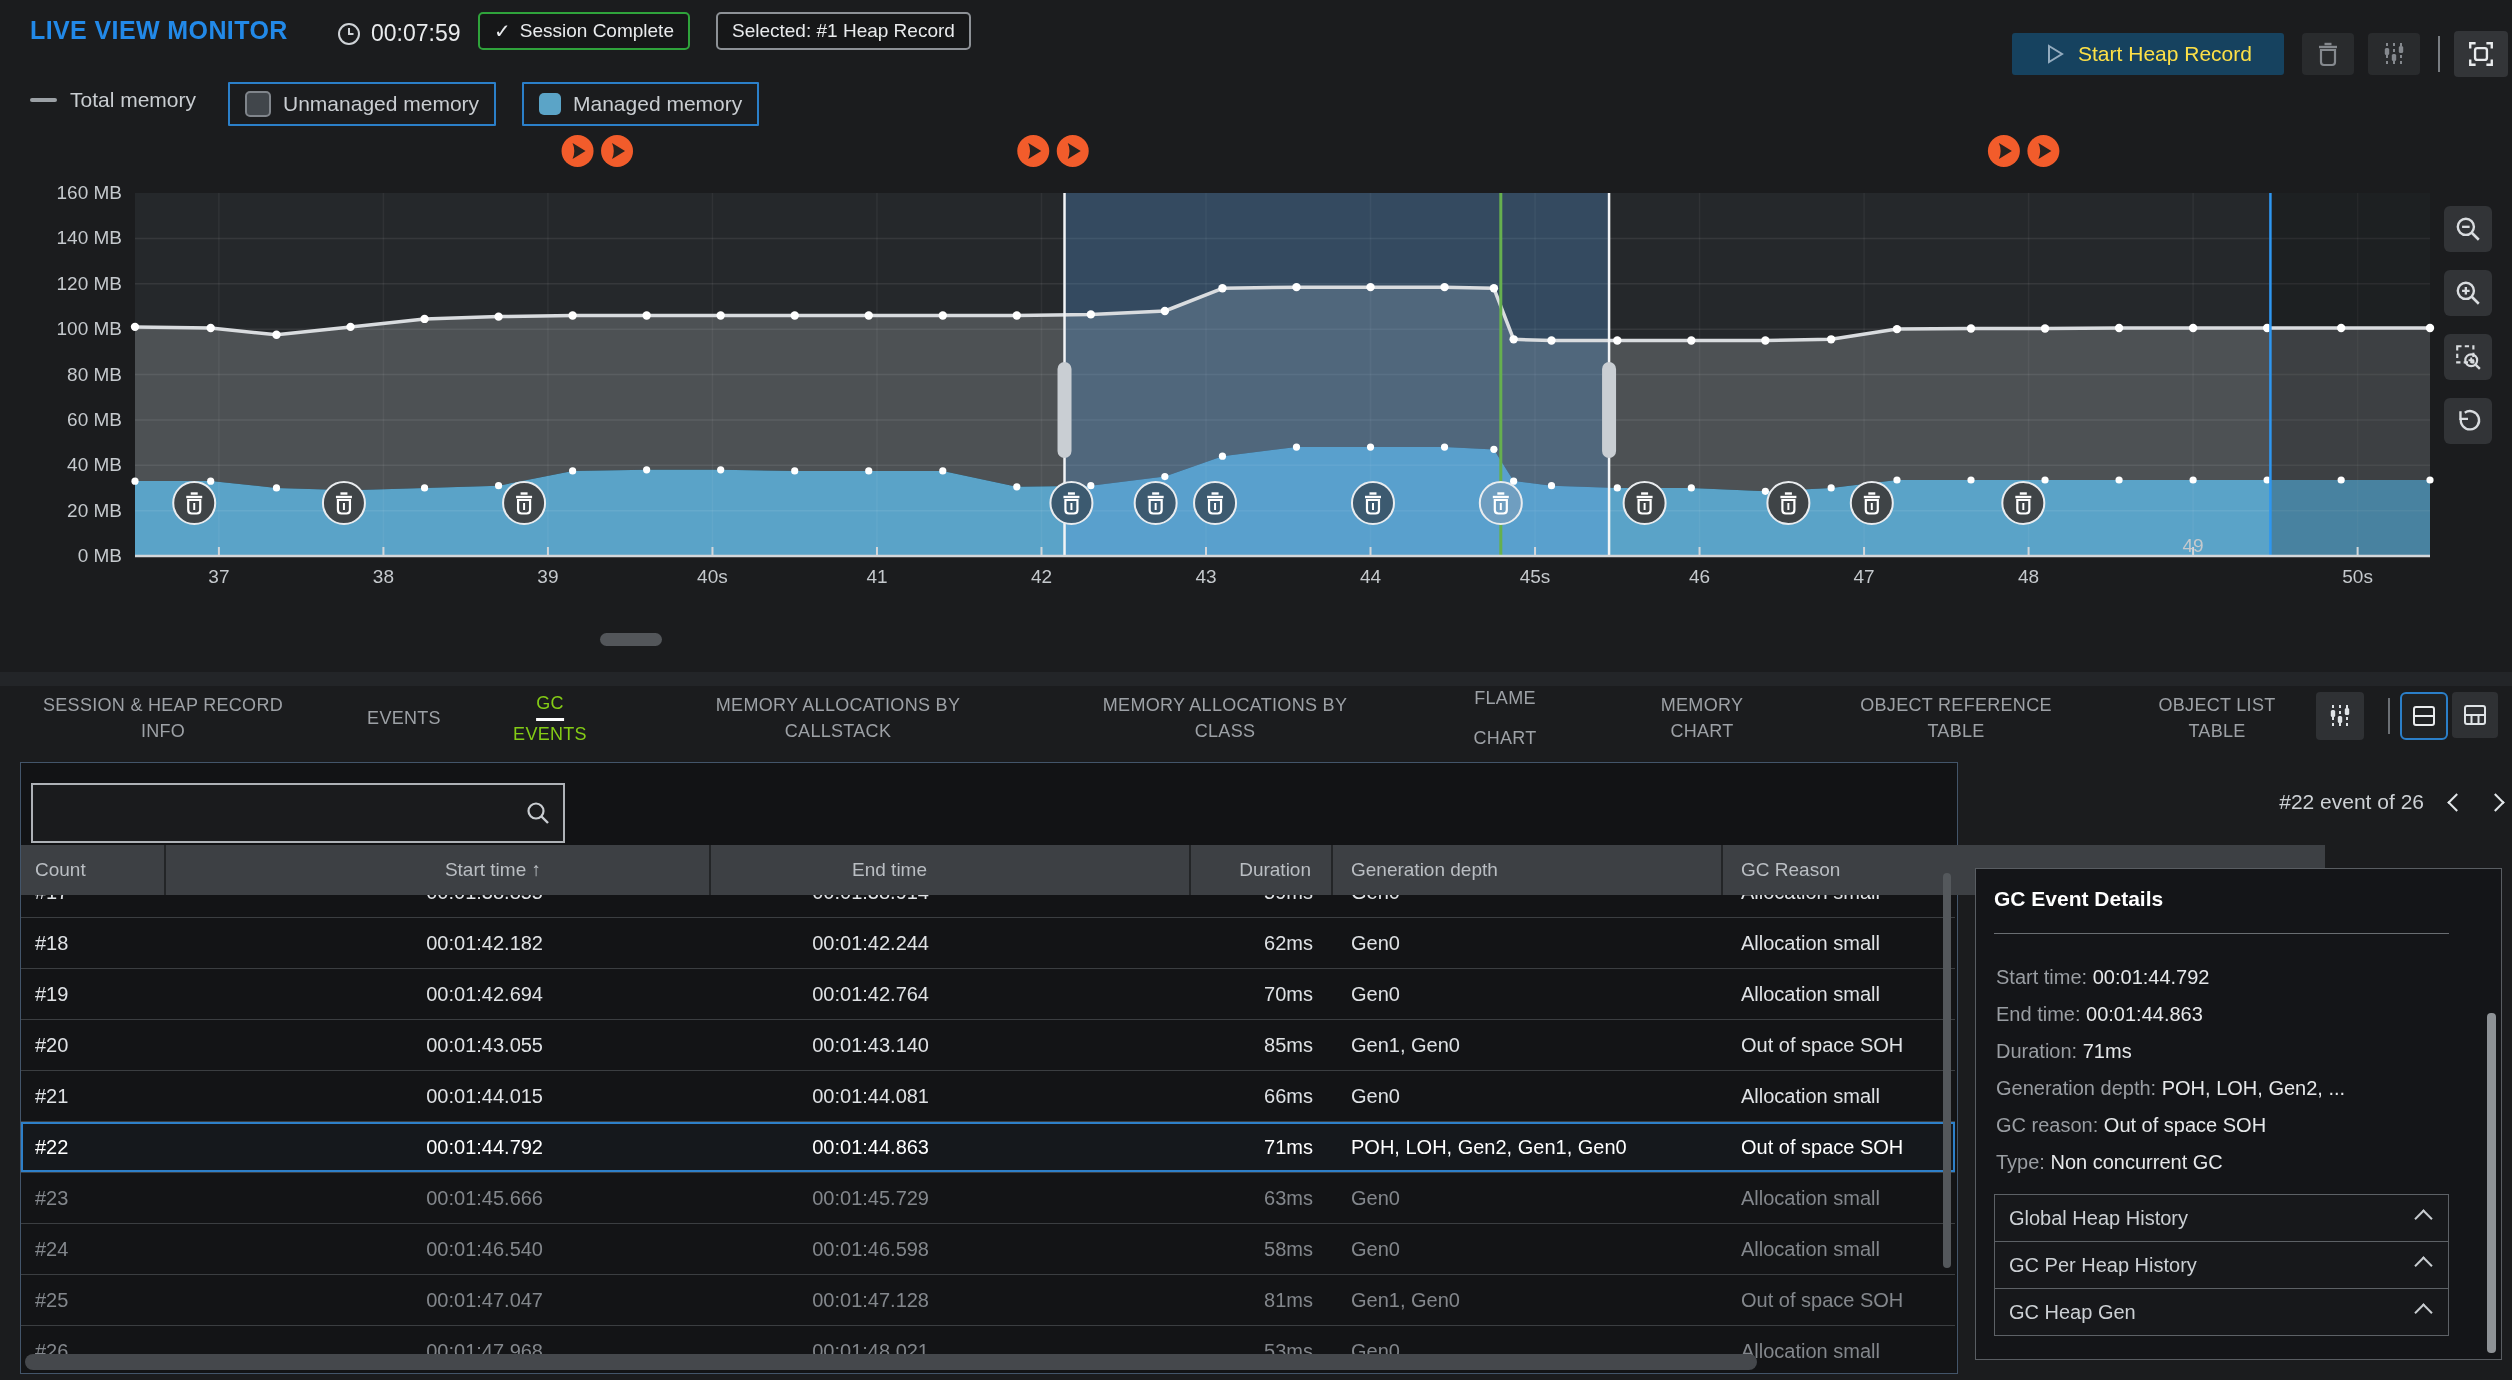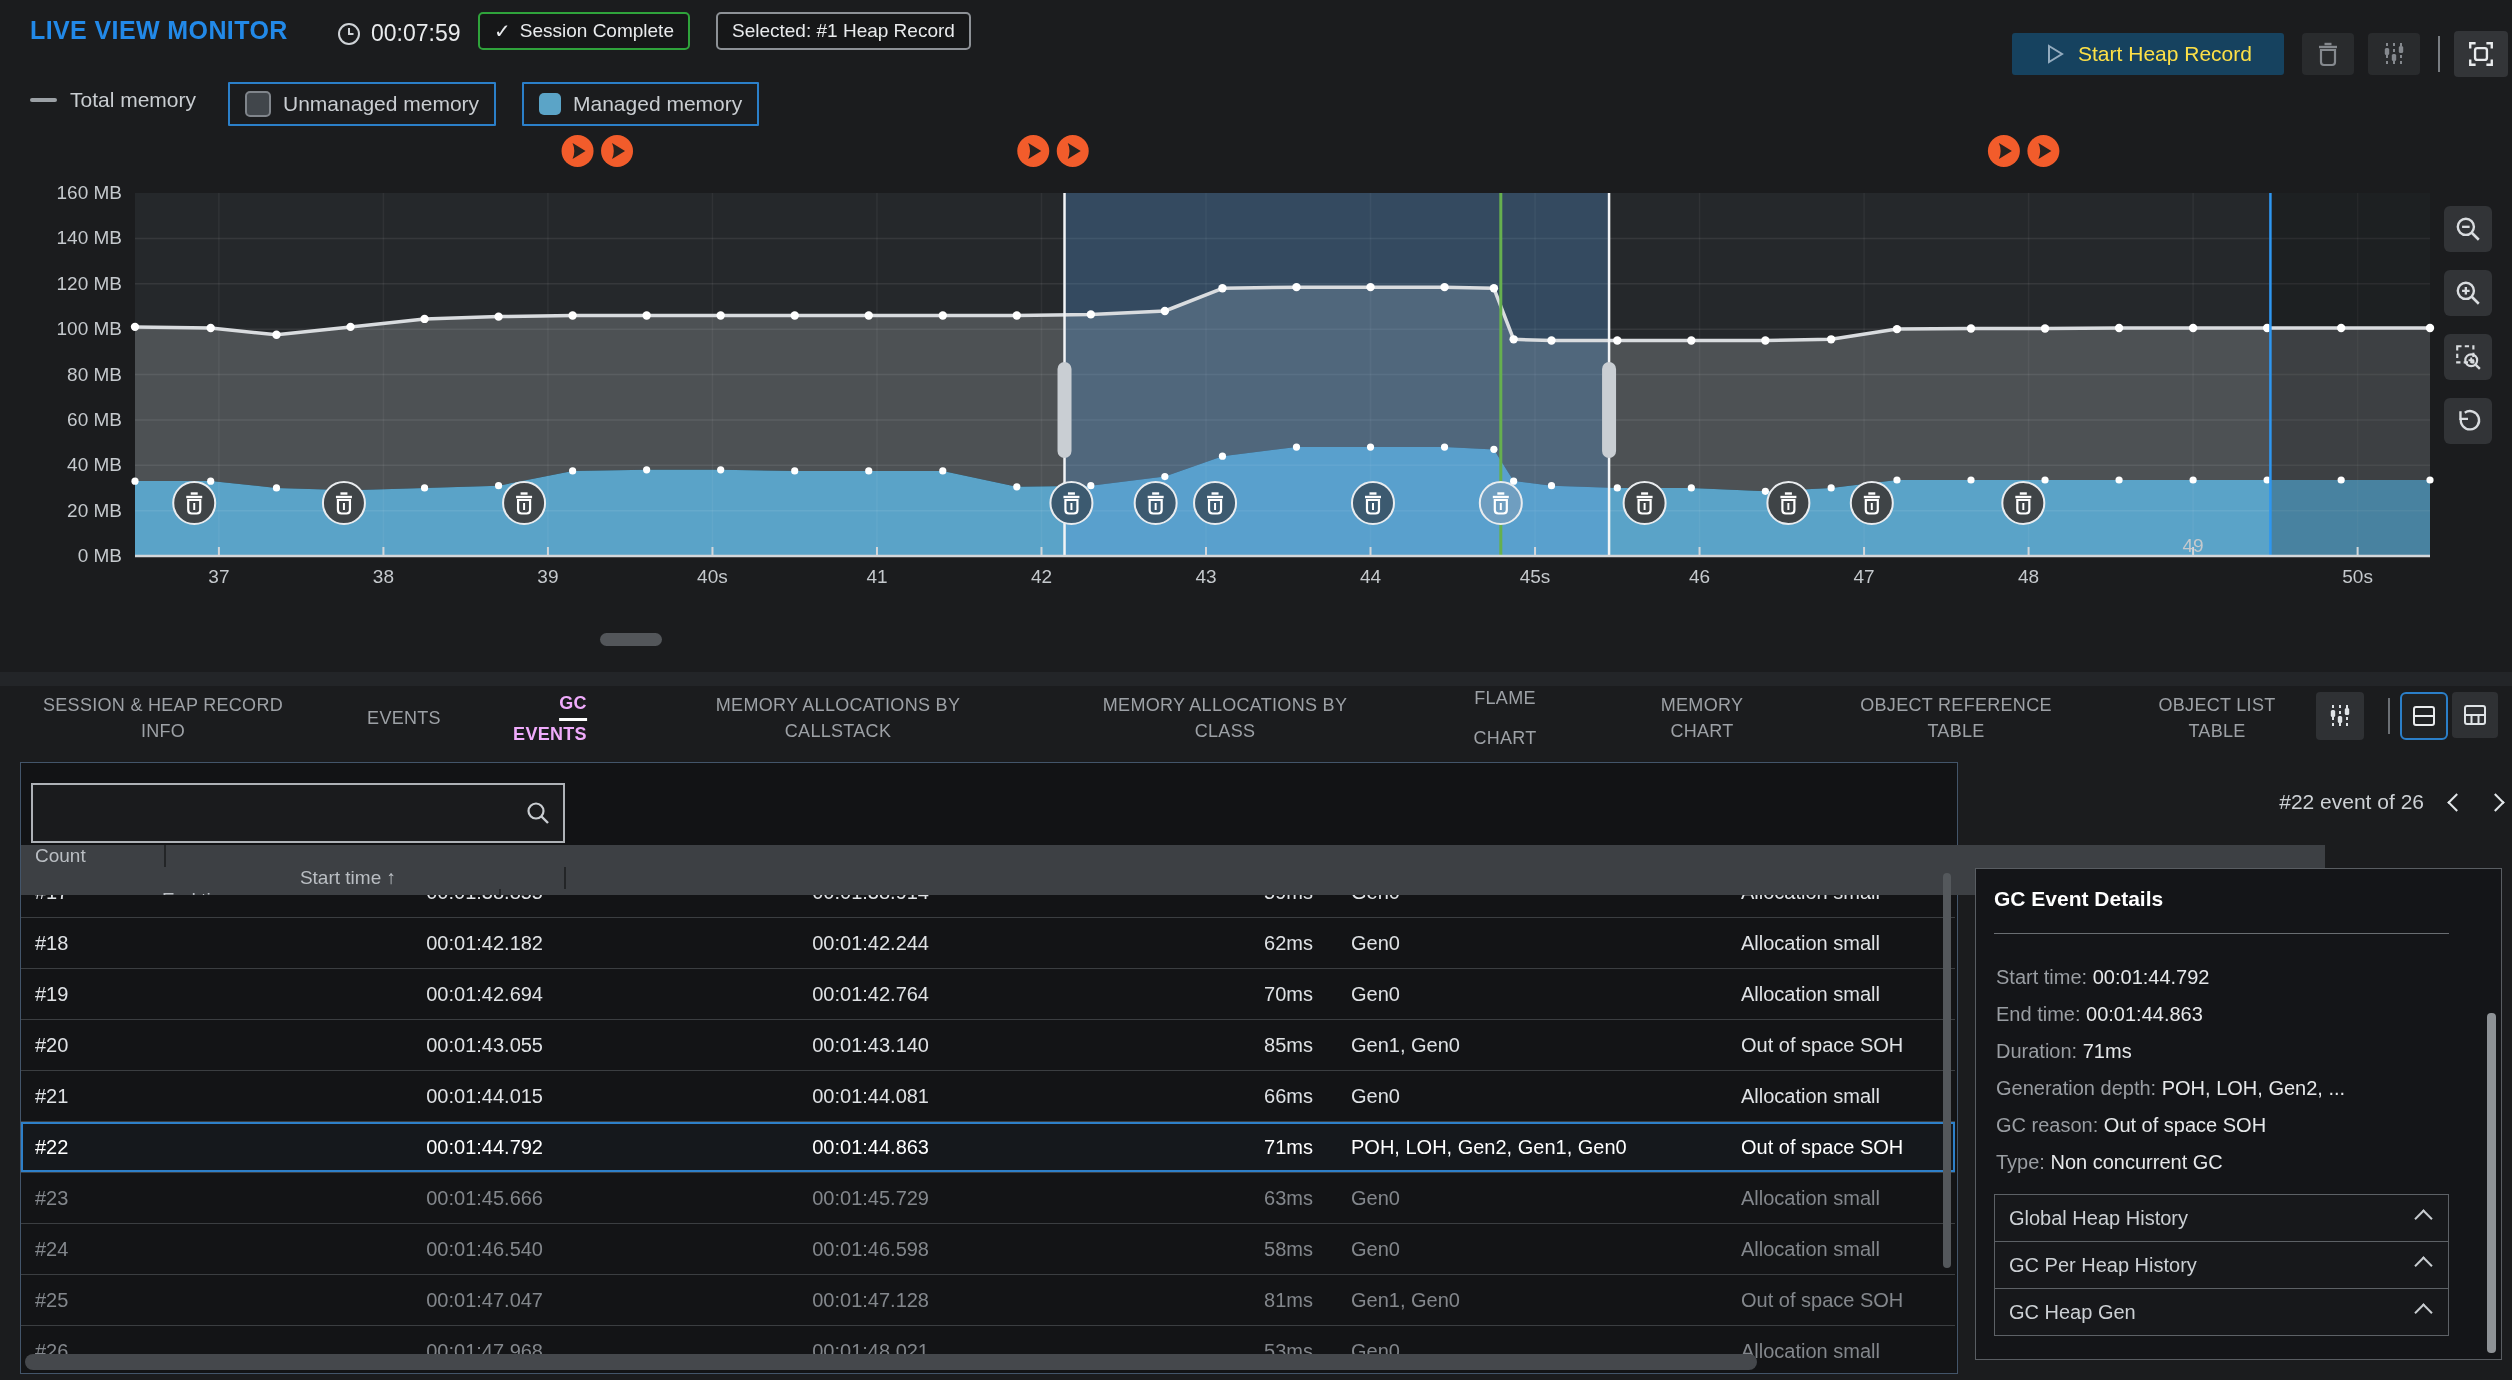--- a/index.html
+++ b/index.html
@@ -38,34 +38,34 @@
   .zoombtn{left:2444px;width:48px;height:46px;background:#323437;border-radius:6px;display:flex;align-items:center;justify-content:center;}
   .chart-hscroll{left:600px;top:633px;width:62px;height:13px;border-radius:7px;background:#53565a;}
 
   
   .tabband{left:0;top:672px;width:2512px;height:14px;background:#232528;}
   .tabs{left:0;top:686px;width:2512px;height:64px;}
   .tab{position:absolute;top:0;height:64px;transform:translateX(-50%);display:flex;flex-direction:column;justify-content:center;align-items:center;font-size:18px;line-height:26px;color:#9da1a6;letter-spacing:.3px;white-space:nowrap;cursor:default;}
   .tab:nth-child(1){left:163px;}.tab:nth-child(2){left:404px;}.tab:nth-child(3){left:550px;}
   .tab:nth-child(4){left:838px;}.tab:nth-child(5){left:1225px;}.tab:nth-child(6){left:1505px;gap:14px;}
   .tab:nth-child(7){left:1702px;}.tab:nth-child(8){left:1956px;}.tab:nth-child(9){left:2217px;}
-  .tab.active{color:#f0abfc;font-weight:bold;align-items:flex-end;}
+  .tab.active{color:#84cc16;font-weight:normal;}
   .tab.active .ln.uline{border-bottom:3px solid #fff;padding-bottom:2px;}
   .tabbtn{top:692px;width:48px;height:48px;background:#2f3134;border-radius:4px;display:flex;align-items:center;justify-content:center;}
   .tabbtn.sliders{left:2316px;}
   .tab-div{left:2388px;top:698px;width:2px;height:36px;background:#6c7075;}
   .tabbtn.lay1{left:2400px;background:#202224;border:2px solid #2b7fc9;width:44px;height:44px;border-radius:6px;}
   .tabbtn.lay2{left:2452px;width:46px;height:46px;}
 
   
   .tablepanel{left:20px;top:762px;width:1936px;height:610px;border:1px solid #43556a;background:#121315;}
   .searchbox{position:absolute;left:10px;top:20px;width:530px;height:56px;border:2px solid #aeb2b7;background:#1a1b1d;display:flex;align-items:center;}
   .searchbox input{flex:1;height:100%;background:transparent;border:none;outline:none;color:#e9ebed;font-size:20px;padding:0 12px;font-family:"Liberation Sans",sans-serif;}
   .searchbox .mag{margin-right:12px;}
-  .thead{position:absolute;left:0;top:82px;width:2304px;height:50px;background:#3d4044;display:flex;font-size:19px;color:#babec3;flex-direction:column;}
+  .thead{position:absolute;left:0;top:82px;width:2304px;height:50px;background:#3d4044;display:flex;font-size:19px;color:#babec3;}
   .th{box-sizing:border-box;display:flex;align-items:center;border-right:2px solid #232527;}
   .th:nth-child(1){width:145px;padding-left:14px;}
   .th:nth-child(2){width:545px;justify-content:flex-end;padding-right:168px;}
   .th:nth-child(3){width:480px;justify-content:flex-end;padding-right:262px;}
   .th:nth-child(4){width:142px;justify-content:flex-end;padding-right:20px;}
   .th:nth-child(5){width:390px;padding-left:18px;}
   .th:nth-child(6){flex:1;padding-left:18px;border-right:none;}
   .tbody{position:absolute;left:0;top:132px;width:1934px;height:477px;overflow:hidden;}
   .tr{display:flex;height:50px;border-bottom:1px solid #3b3e41;font-size:20px;color:#dfe2e5;background:#131416;}
   .tr:first-child{margin-top:-28px;}

